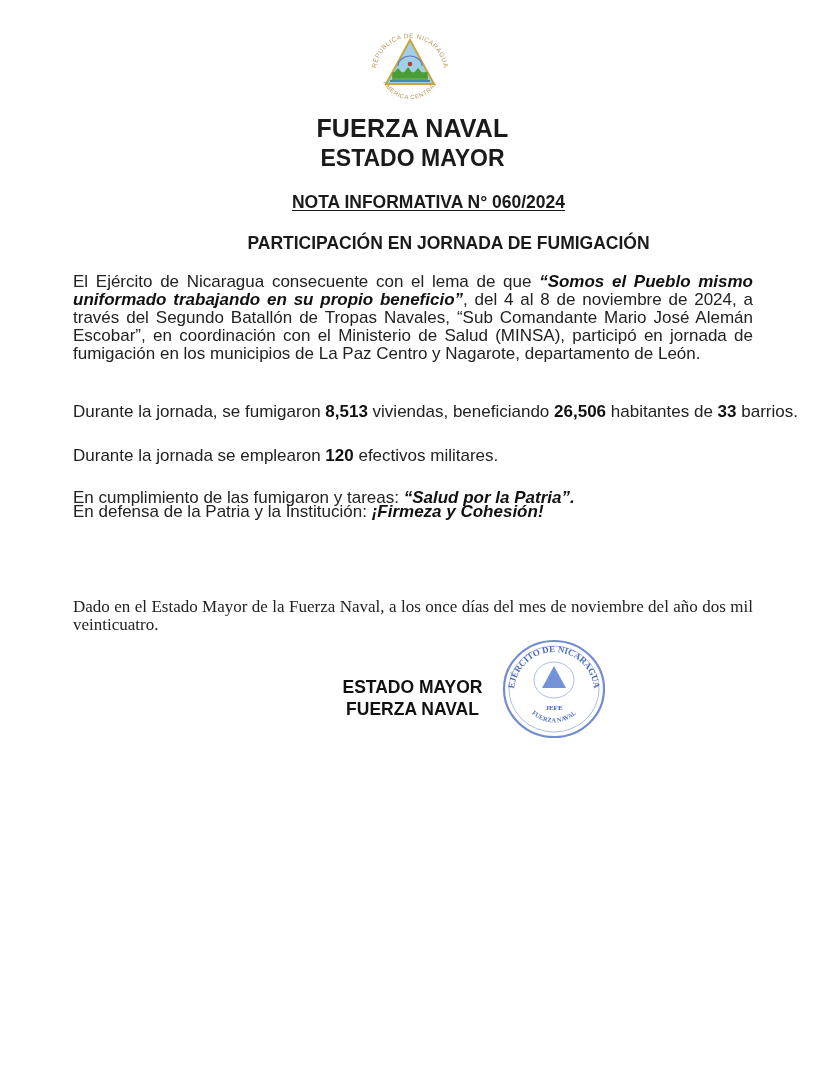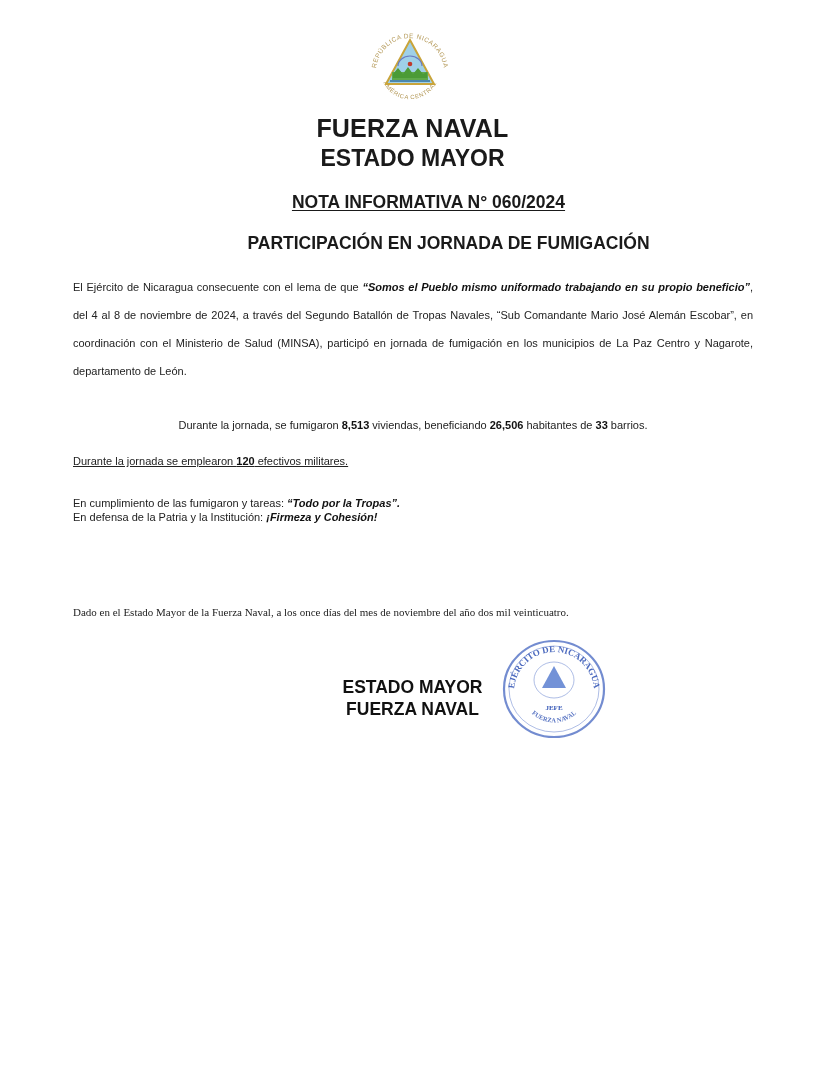--- a/index.html
+++ b/index.html
@@ -10,25 +10,25 @@
   .crest { position: absolute; left: 362px; top: 22px; width: 96px; height: 88px; }
   .title1 { position: absolute; left: 0; width: 825px; top: 114px; text-align: center;
     font-weight: bold; font-size: 25px; letter-spacing: 0.2px; }
   .title2 { position: absolute; left: 0; width: 825px; top: 145px; text-align: center;
     font-weight: bold; font-size: 23px; }
   .nota { position: absolute; left: 16px; width: 825px; top: 192px; text-align: center;
     font-weight: bold; font-size: 17.5px; }
   .nota span { text-decoration: underline; text-underline-offset: 2px; }
   .subject { position: absolute; left: 0; width: 825px; top: 233px; text-align: center;
     font-weight: bold; font-size: 17.5px; margin-left: 36px; }
-  .para { position: absolute; left: 73px; width: 680px; font-size: 11px; line-height: 28px;
+  .para { position: absolute; left: 73px; width: 680px; font-size: 17px; line-height: 18px;
     text-align: justify; color: #222; }
   .p1 { top: 273px; }
-  .p2 { top: 403px; white-space: nowrap; text-align: center; margin-top: 8px; }
-  .p3 { top: 447px; text-decoration: underline; }
+  .p2 { top: 403px; white-space: nowrap; text-align: center; }
+  .p3 { top: 447px; }
   .p4 { top: 489px; }
   .p5 { top: 503px; }
   .p6 { top: 598px; font-family: Liberation Serif, serif; }
   b.num { font-weight: bold; color: #111; }
   .bi { font-weight: bold; font-style: italic; color: #111; }
   .sig { position: absolute; left: 330px; top: 676px; width: 165px; text-align: center;
     font-weight: bold; font-size: 17.5px; line-height: 22px; color: #111; }
   .stamp { position: absolute; left: 498px; top: 636px; width: 112px; height: 106px; }
 </style>
 </head>
@@ -59,21 +59,21 @@
 <div class="title2">ESTADO MAYOR</div>
 <div class="nota"><span>NOTA INFORMATIVA N° 060/2024</span></div>
 <div class="subject">PARTICIPACIÓN EN JORNADA DE FUMIGACIÓN</div>
 
 <div class="para p1"><span>El Ejército de Nicaragua consecuente con el lema de que </span><span class="bi">“Somos el Pueblo mismo uniformado trabajando en su propio beneficio”</span><span>, del 4 al 8 de noviembre de 2024, a través del Segundo Batallón de Tropas Navales, “Sub Comandante Mario José Alemán Escobar”, en coordinación con el Ministerio de Salud (MINSA), participó en jornada de fumigación en los municipios de La Paz Centro y Nagarote, departamento de León.</span></div>
 
 <div class="para p2"><span>Durante la jornada, se fumigaron </span><b class="num">8,513</b><span> viviendas, beneficiando </span><b class="num">26,506</b><span> habitantes de </span><b class="num">33</b><span> barrios.</span></div>
 
 <div class="para p3"><span>Durante la jornada se emplearon </span><b class="num">120</b><span> efectivos militares.</span></div>
 
-<div class="para p4"><span>En cumplimiento de las fumigaron y tareas: </span><span class="bi">“Todo por la Tropas”.</span></div>
+<div class="para p4"><span>En cumplimiento de las fumigaron y tareas: </span><span class="bi">“Salud por la Patria”.</span></div>
 
 <div class="para p5"><span>En defensa de la Patria y la Institución: </span><span class="bi">¡Firmeza y Cohesión!</span></div>
 
 <div class="para p6">Dado en el Estado Mayor de la Fuerza Naval, a los once días del mes de noviembre del año dos mil veinticuatro.</div>
 
 <div class="sig">
   <div>ESTADO MAYOR</div>
   <div>FUERZA NAVAL</div>
 </div>
 

